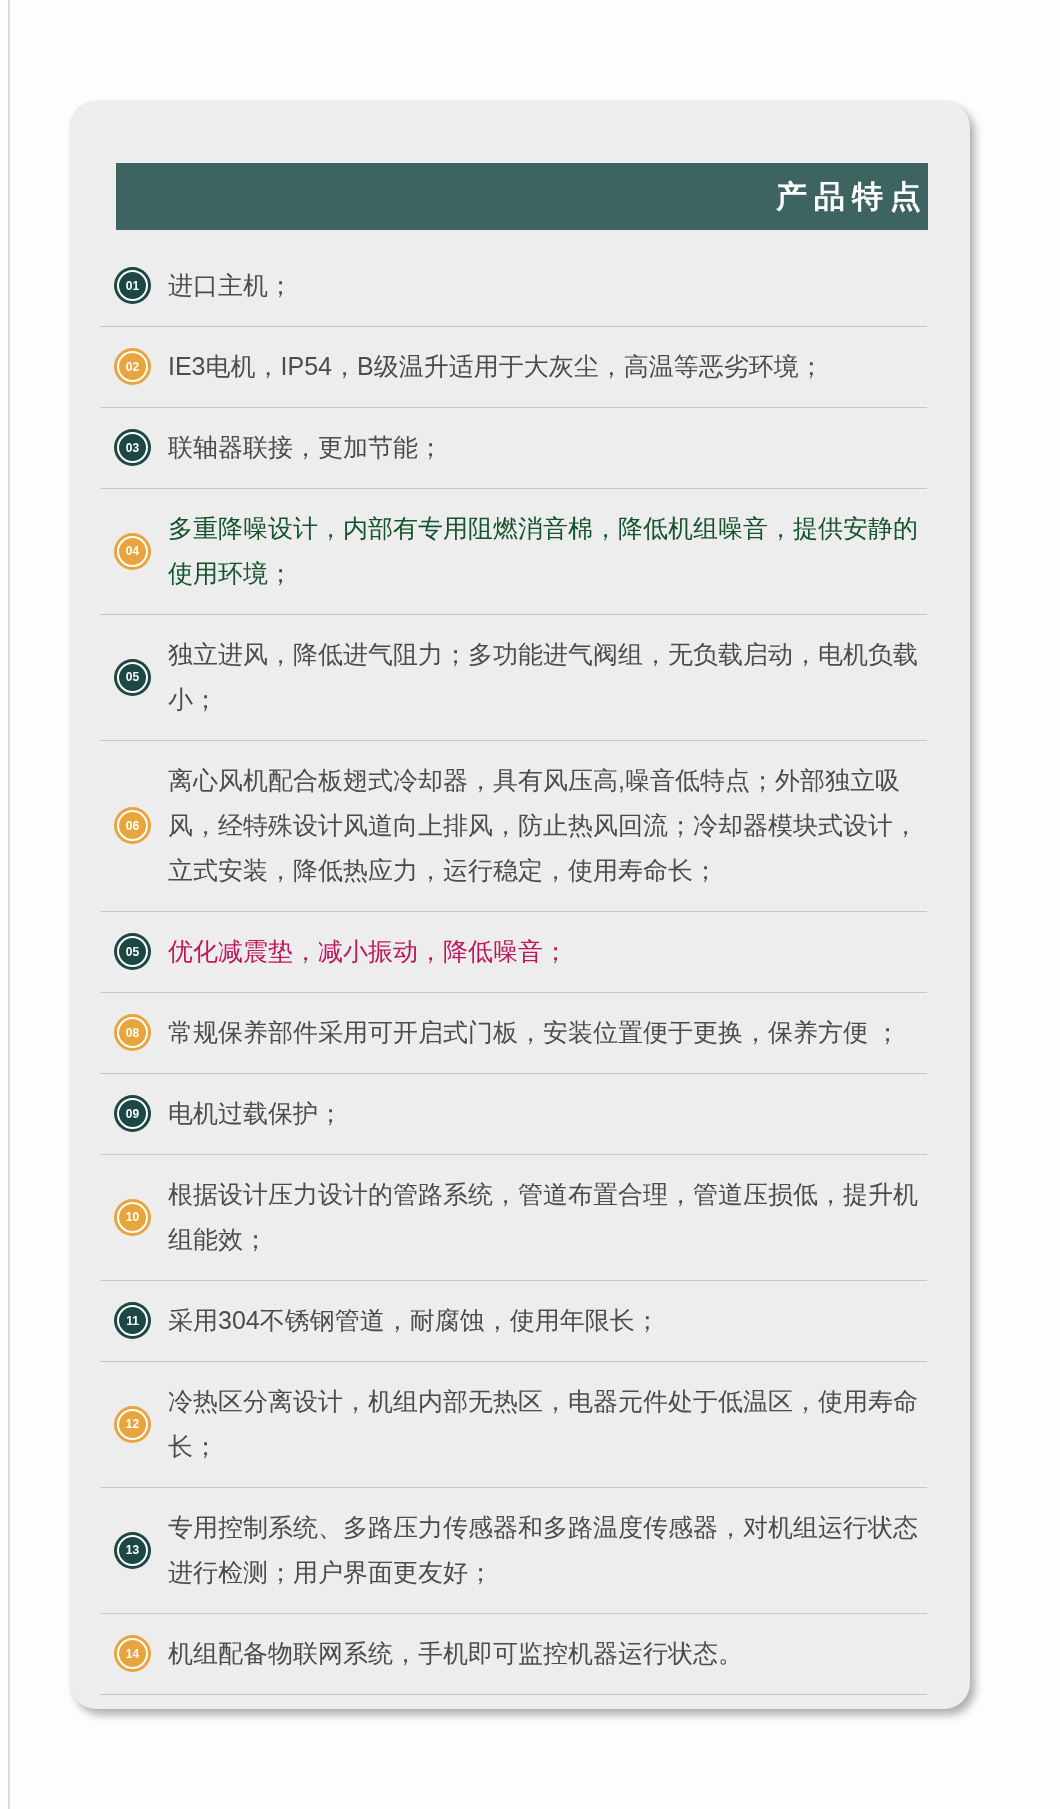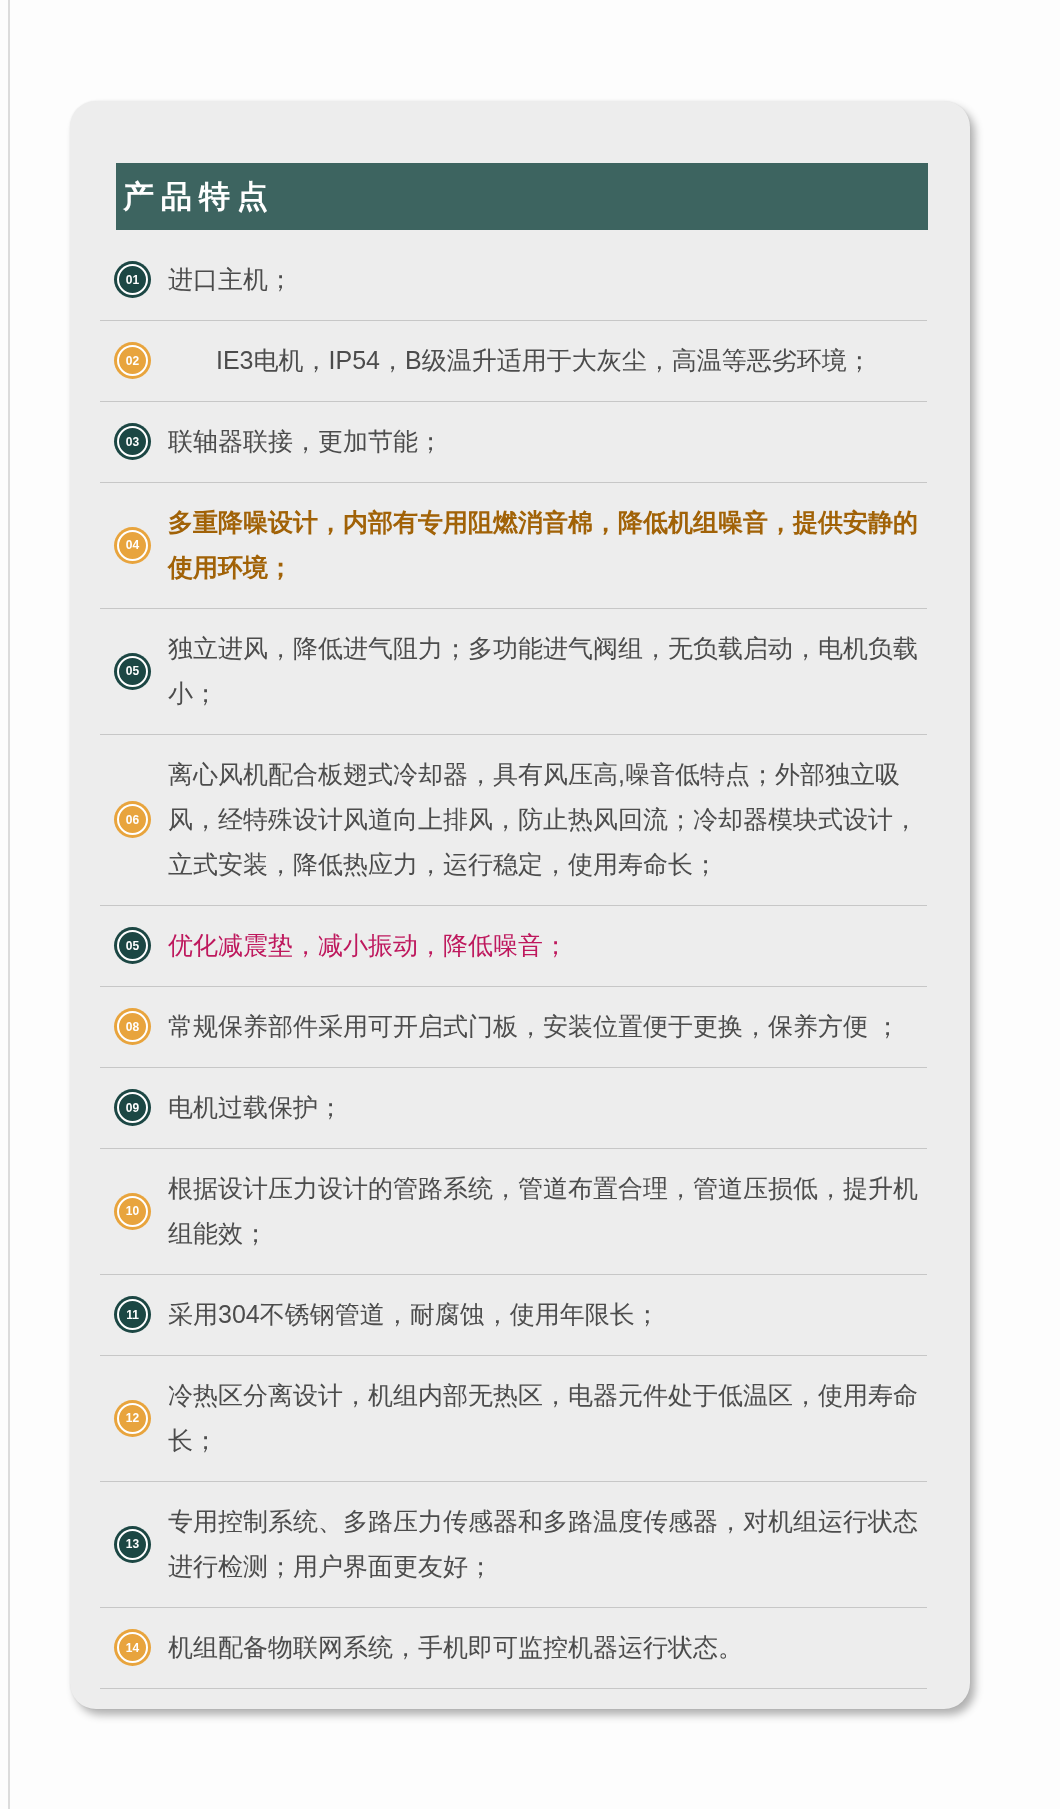--- a/index.html
+++ b/index.html
@@ -27,26 +27,26 @@
     position: absolute;
     left: 70px;
     top: 101px;
     width: 900px;
     height: 1608px;
     background: #ededed;
     border-radius: 26px;
     box-shadow: 5px 6px 8px rgba(0,0,0,0.30), 0 0 2px rgba(0,0,0,0.08);
   }
   .header {
-    margin: 62px 42px 4px 46px;
+    margin: 62px 42px 10px 46px;
     height: 67px;
     background: #3d6460;
     display: flex;
     align-items: center;
-    justify-content: flex-start;
+    justify-content: flex-end;
   }
   .title {
     color: #ffffff;
     font-size: 31px;
     font-weight: bold;
     letter-spacing: 7px;
     text-indent: 7px;
   }
   .list {
     margin: 0 43px 0 30px;
@@ -88,33 +88,33 @@
   <div class="card">
     <div class="header" style="background: rgb(61, 100, 96);">
       <span class="title">产品特点</span>
     </div>
     <div class="list">
   <div class="item" style="border-bottom-color: rgb(199, 199, 199);">
     <span class="badge" style="background: rgb(28, 71, 68); box-shadow: rgb(28, 71, 68) 0px 0px 0px 3px;">01</span>
     <span class="text" style="color: rgb(76, 76, 76);">进口主机；</span>
   </div>
 
-  <div class="item" style="border-bottom-color: rgb(199, 199, 199); gap: 48px;">
+  <div class="item" style="border-bottom-color: rgb(199, 199, 199);">
     <span class="badge" style="background: rgb(232, 164, 61); box-shadow: rgb(232, 164, 61) 0px 0px 0px 3px;">02</span>
     <span class="text" style="color: rgb(76, 76, 76);">IE3电机，IP54，B级温升适用于大灰尘，高温等恶劣环境；</span>
   </div>
 
   <div class="item" style="border-bottom-color: rgb(199, 199, 199);">
     <span class="badge" style="background: rgb(28, 71, 68); box-shadow: rgb(28, 71, 68) 0px 0px 0px 3px;">03</span>
     <span class="text" style="color: rgb(76, 76, 76);">联轴器联接，更加节能；</span>
   </div>
 
   <div class="item" style="border-bottom-color: rgb(199, 199, 199);">
     <span class="badge" style="background: rgb(232, 164, 61); box-shadow: rgb(232, 164, 61) 0px 0px 0px 3px;">04</span>
-    <span class="text" style="color: #a16207; font-weight: bold;">多重降噪设计，内部有专用阻燃消音棉，降低机组噪音，提供安静的使用环境；</span>
+    <span class="text" style="color: #14532d;">多重降噪设计，内部有专用阻燃消音棉，降低机组噪音，提供安静的使用环境；</span>
   </div>
 
   <div class="item" style="border-bottom-color: rgb(199, 199, 199);">
     <span class="badge" style="background: rgb(28, 71, 68); box-shadow: rgb(28, 71, 68) 0px 0px 0px 3px;">05</span>
     <span class="text" style="color: rgb(76, 76, 76);">独立进风，降低进气阻力；多功能进气阀组，无负载启动，电机负载小；</span>
   </div>
 
   <div class="item" style="border-bottom-color: rgb(199, 199, 199);">
     <span class="badge" style="background: rgb(232, 164, 61); box-shadow: rgb(232, 164, 61) 0px 0px 0px 3px;">06</span>
     <span class="text" style="color: rgb(76, 76, 76);">离心风机配合板翅式冷却器，具有风压高,噪音低特点；外部独立吸风，经特殊设计风道向上排风，防止热风回流；冷却器模块式设计，立式安装，降低热应力，运行稳定，使用寿命长；</span>

